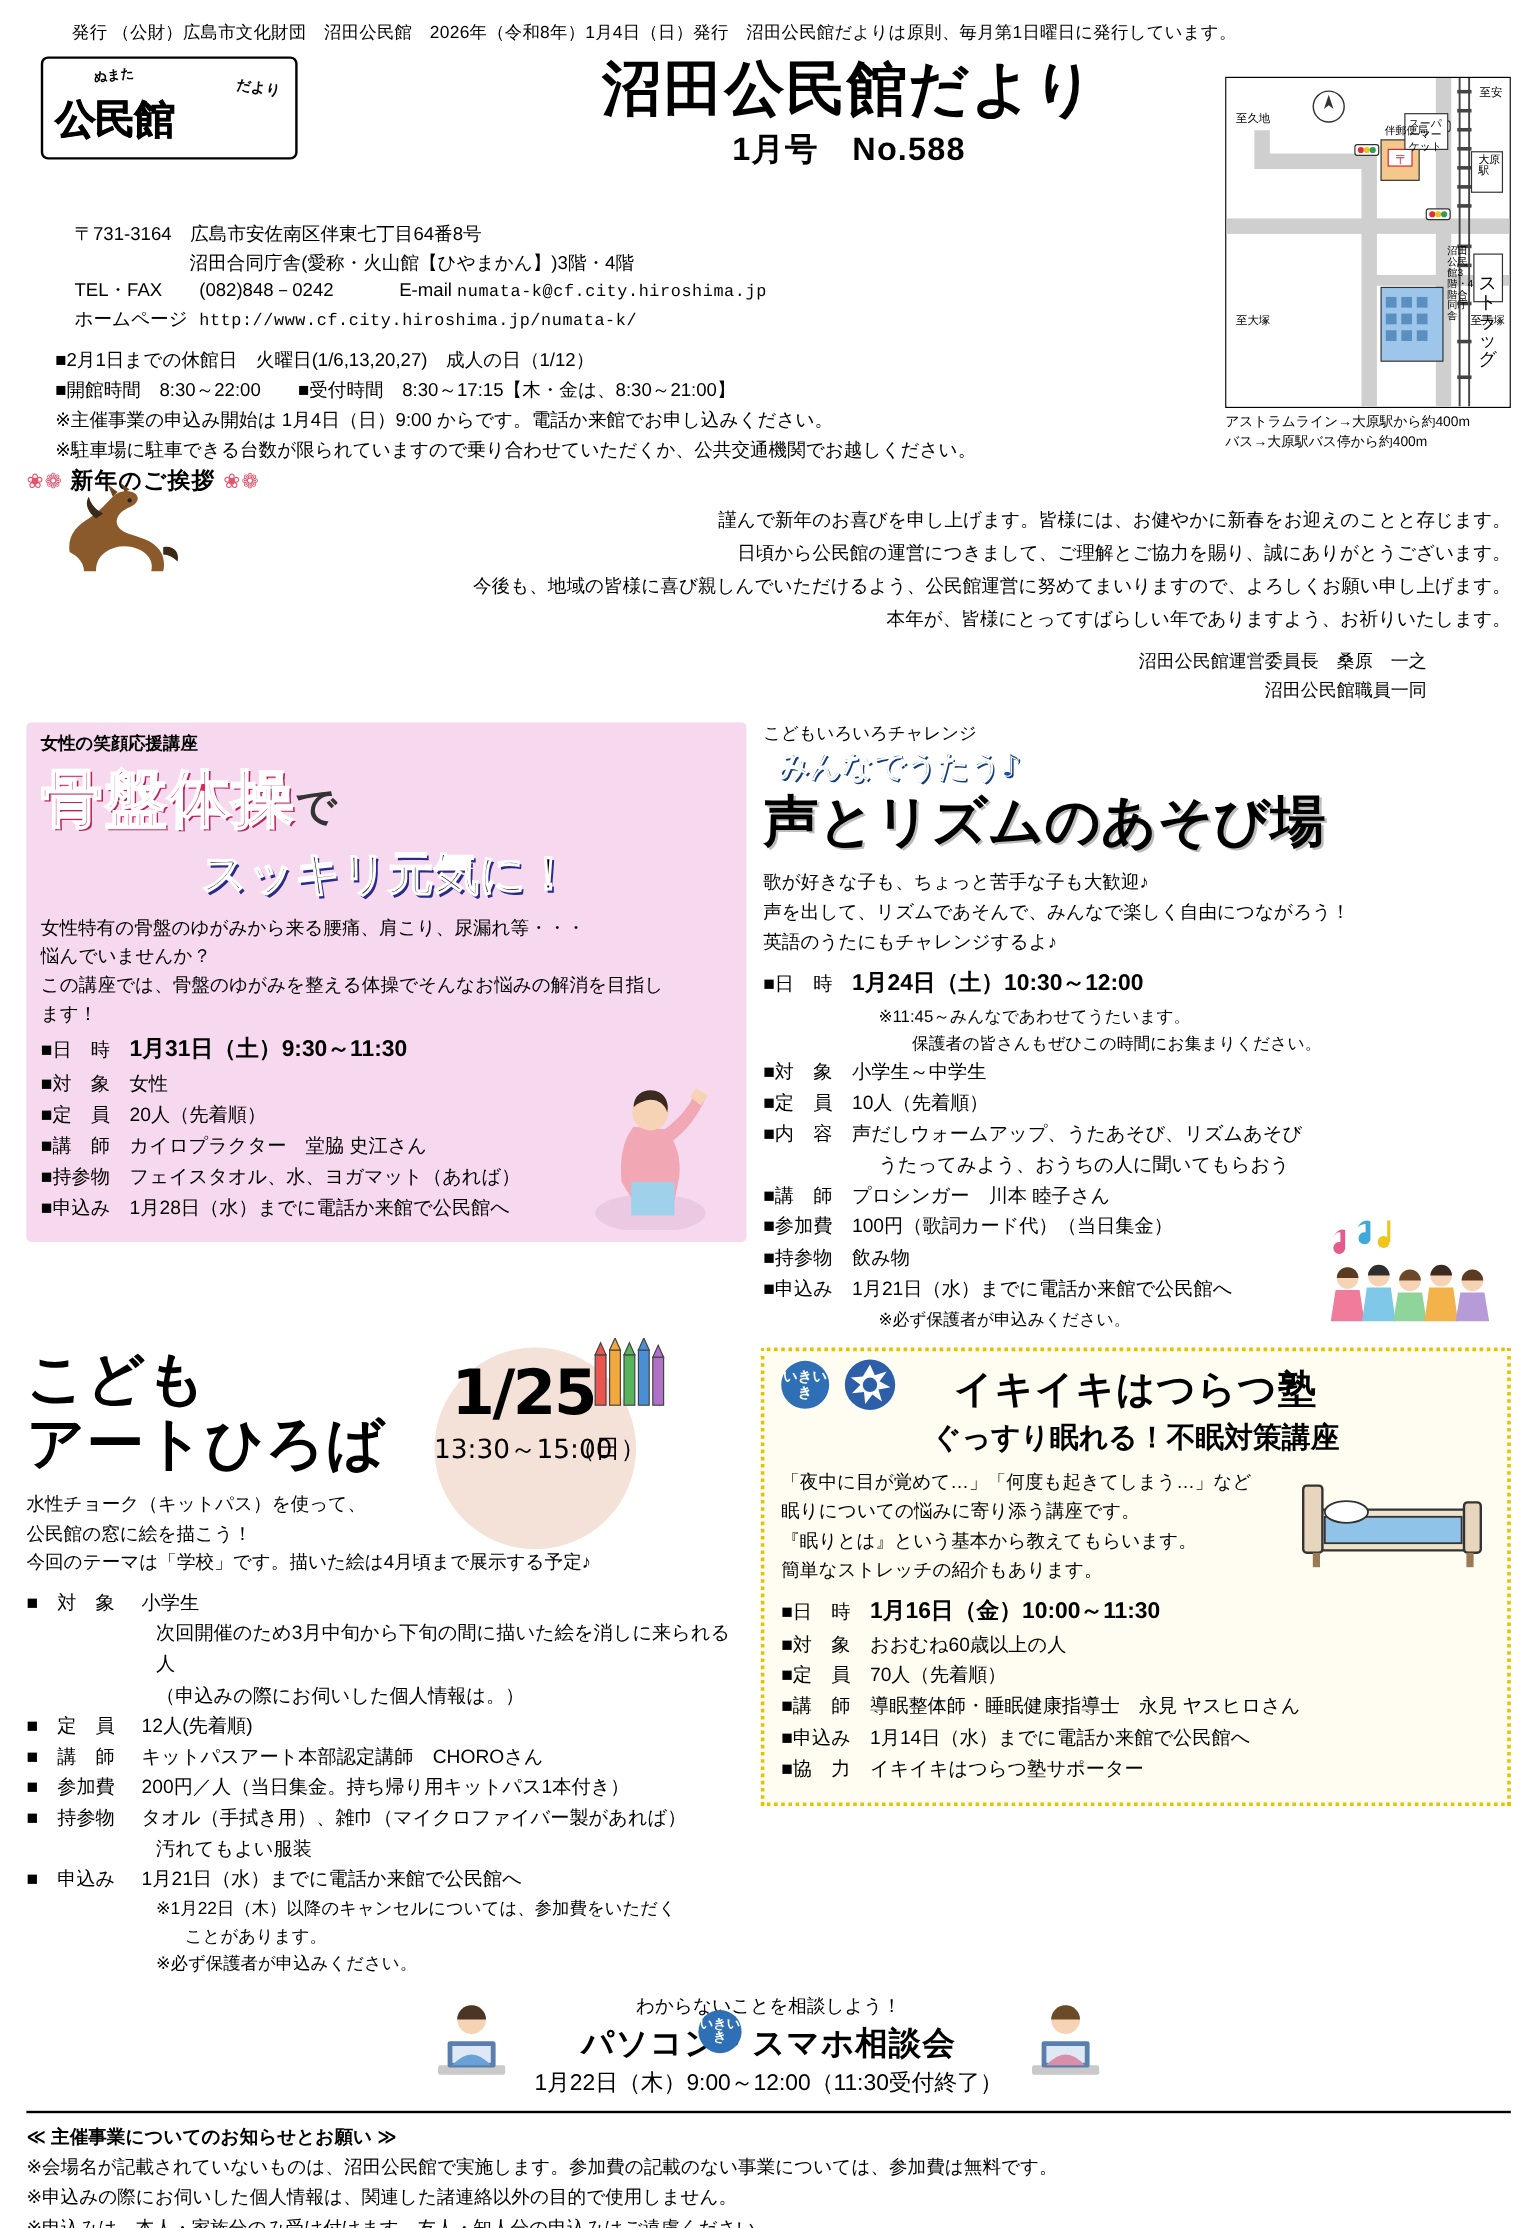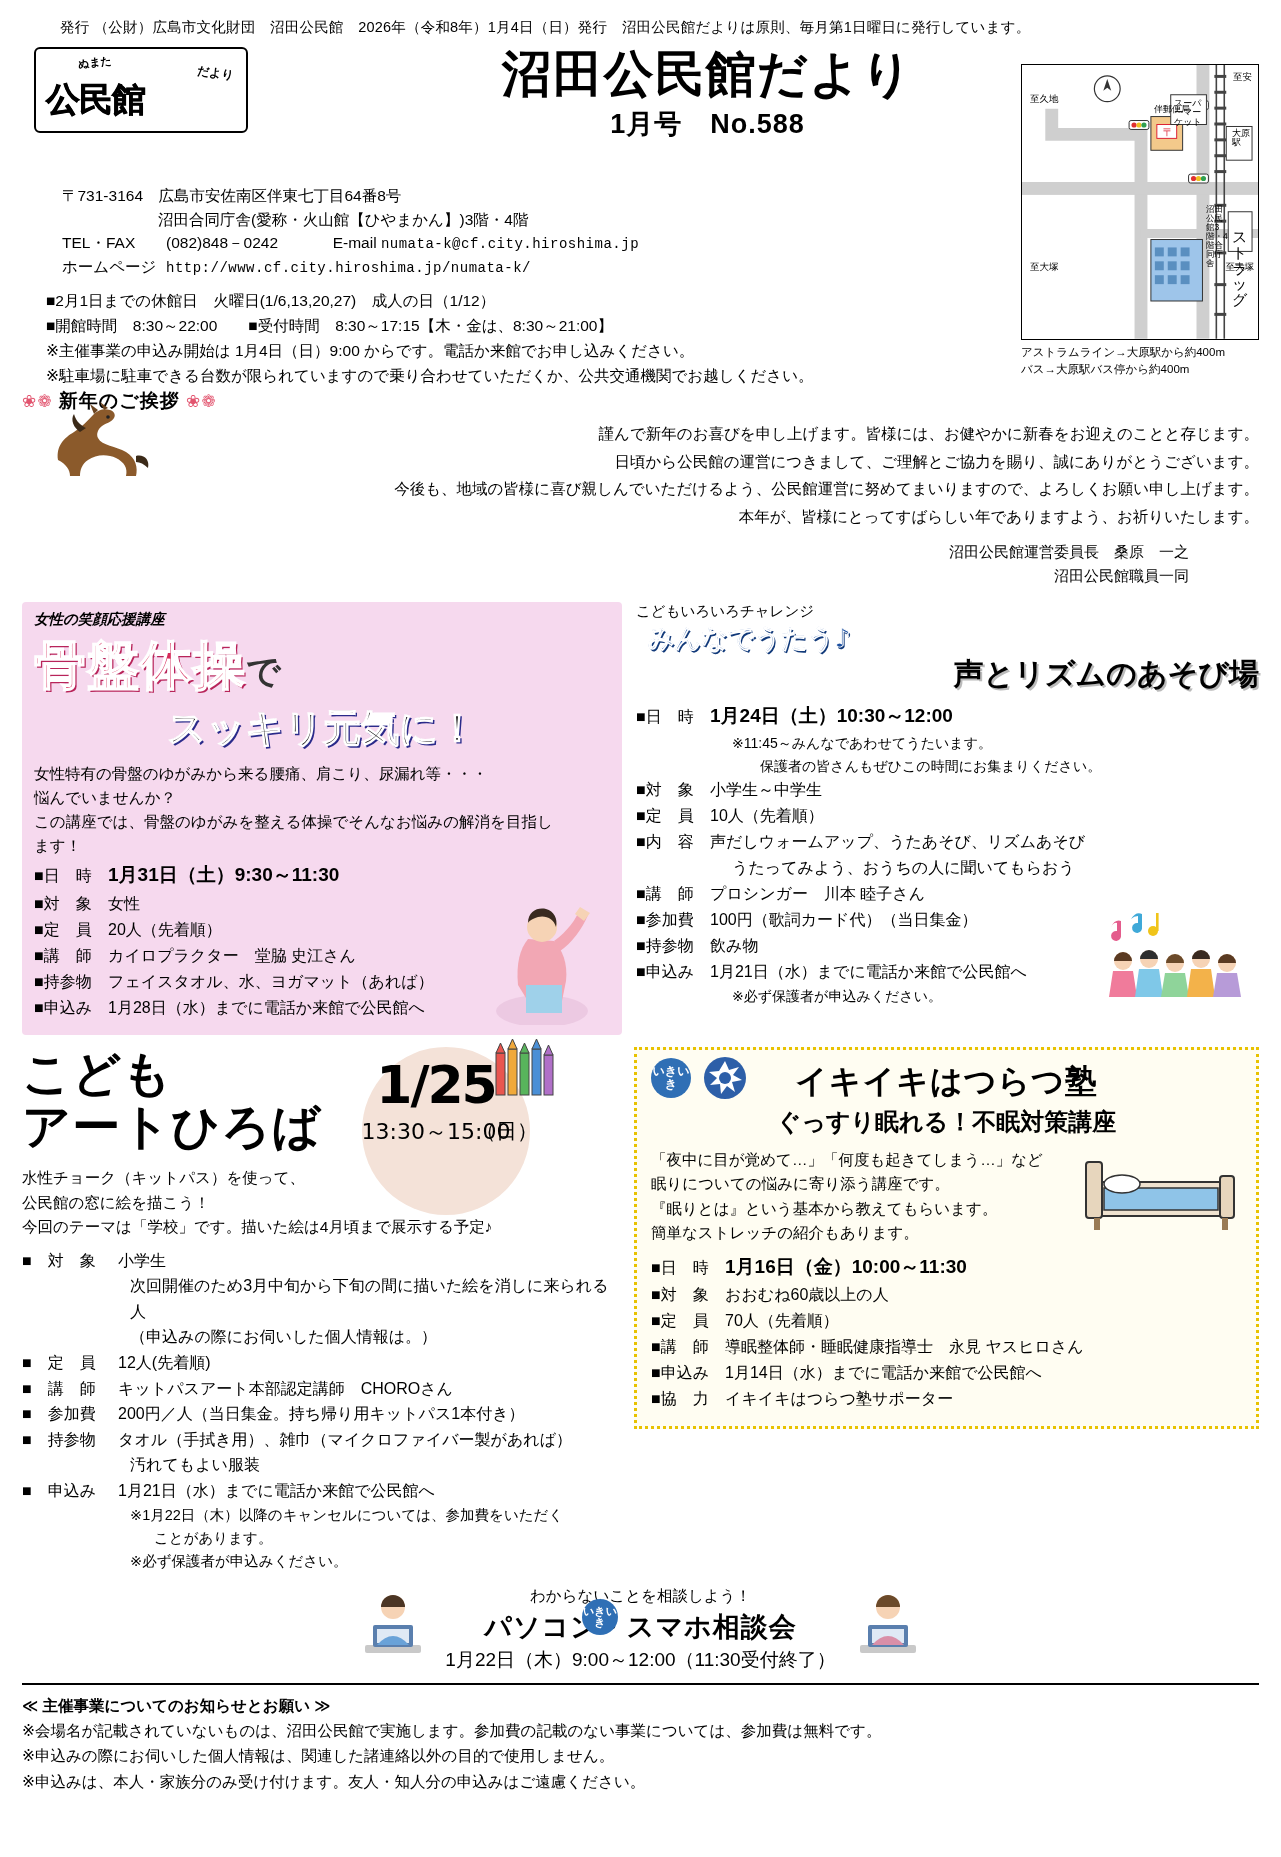--- a/index.html
+++ b/index.html
@@ -206,21 +206,21 @@
   .col-r { flex: 1 1 auto; }
 
   
   .pink-box {
     background: #f6d9ee;
     border-radius: 4px;
     padding: 8px 12px 14px 12px;
     position: relative;
     overflow: hidden;
   }
-  .pb-kicker { font-size: 14.5px; font-weight: bold; font-style: italic; }
+  .pb-kicker { font-size: 14.5px; font-weight: bold; }
   .pb-title1 {
     font-family: "DejaVu Sans", sans-serif;
     font-size: 52px;
     font-weight: bold;
     color: #d62b5a;
     -webkit-text-stroke: 1.5px #fff;
     text-shadow: 2px 2px 0 #b8245a;
     margin-top: 2px;
     letter-spacing: 1px;
   }
@@ -251,24 +251,24 @@
     font-family: "DejaVu Sans", sans-serif;
     font-size: 26px;
     font-weight: bold;
     color: #1b4fa0;
     -webkit-text-stroke: .8px #fff;
     text-shadow: 1.5px 1.5px 0 #123a7a;
     padding-left: 12px;
   }
   .title-black {
     font-family: Liberation Serif, serif;
-    font-size: 30px;
+    font-size: 46px;
     font-weight: bold;
     text-shadow: 2px 2px 0 #bbb;
-    text-align: right;
+    text-align: left;
     margin-top: -2px;
   }
   .r-body { font-size: 15.5px; line-height: 1.6; margin-top: 8px; }
   .r-list { font-size: 16px; line-height: 1.62; margin-top: 6px; }
   .r-note { font-size: 14px; }
   .kids-img { position:absolute; right: 8px; bottom: 8px; width: 150px; height: 90px;}
 
   
   .cols2 { display:flex; gap: 12px; margin-top: 12px; align-items: flex-start;}
   .col-l2 { width: 600px; flex: 0 0 600px; position: relative;}
@@ -557,20 +557,25 @@
           <rect x="50" y="92" width="36" height="28" fill="#9fd1ea"></rect>
           <path d="M104 14 l10 6 l-6 8 l-9 -7 Z" fill="#f6d3b5"></path>
         </svg>
       </div>
     </div>
 
     <div class="col-r" style="position:relative">
       <div class="kicker-r">こどもいろいろチャレンジ</div>
       <div class="title-blue">みんなでうたう♪</div>
       <div class="title-black">声とリズムのあそび場</div>
+      <div class="r-body">
+        <div>歌が好きな子も、ちょっと苦手な子も大歓迎♪</div>
+        <div>声を出して、リズムであそんで、みんなで楽しく自由につながろう！</div>
+        <div>英語のうたにもチャレンジするよ♪</div>
+      </div>
       <div class="r-list">
         <div><span class="lbl">■日　時</span><span class="big-date">1月24日（土）10:30～12:00</span></div>
         <div class="r-note" style="padding-left:96px">※11:45～みんなであわせてうたいます。</div>
         <div class="r-note" style="padding-left:124px">保護者の皆さんもぜひこの時間にお集まりください。</div>
         <div><span class="lbl">■対　象</span><span>小学生～中学生</span></div>
         <div><span class="lbl">■定　員</span><span>10人（先着順）</span></div>
         <div><span class="lbl">■内　容</span><span>声だしウォームアップ、うたあそび、リズムあそび</span></div>
         <div style="padding-left:96px">うたってみよう、おうちの人に聞いてもらおう</div>
         <div><span class="lbl">■講　師</span><span>プロシンガー　川本 睦子さん</span></div>
         <div><span class="lbl">■参加費</span><span>100円（歌詞カード代）（当日集金）</span></div>

